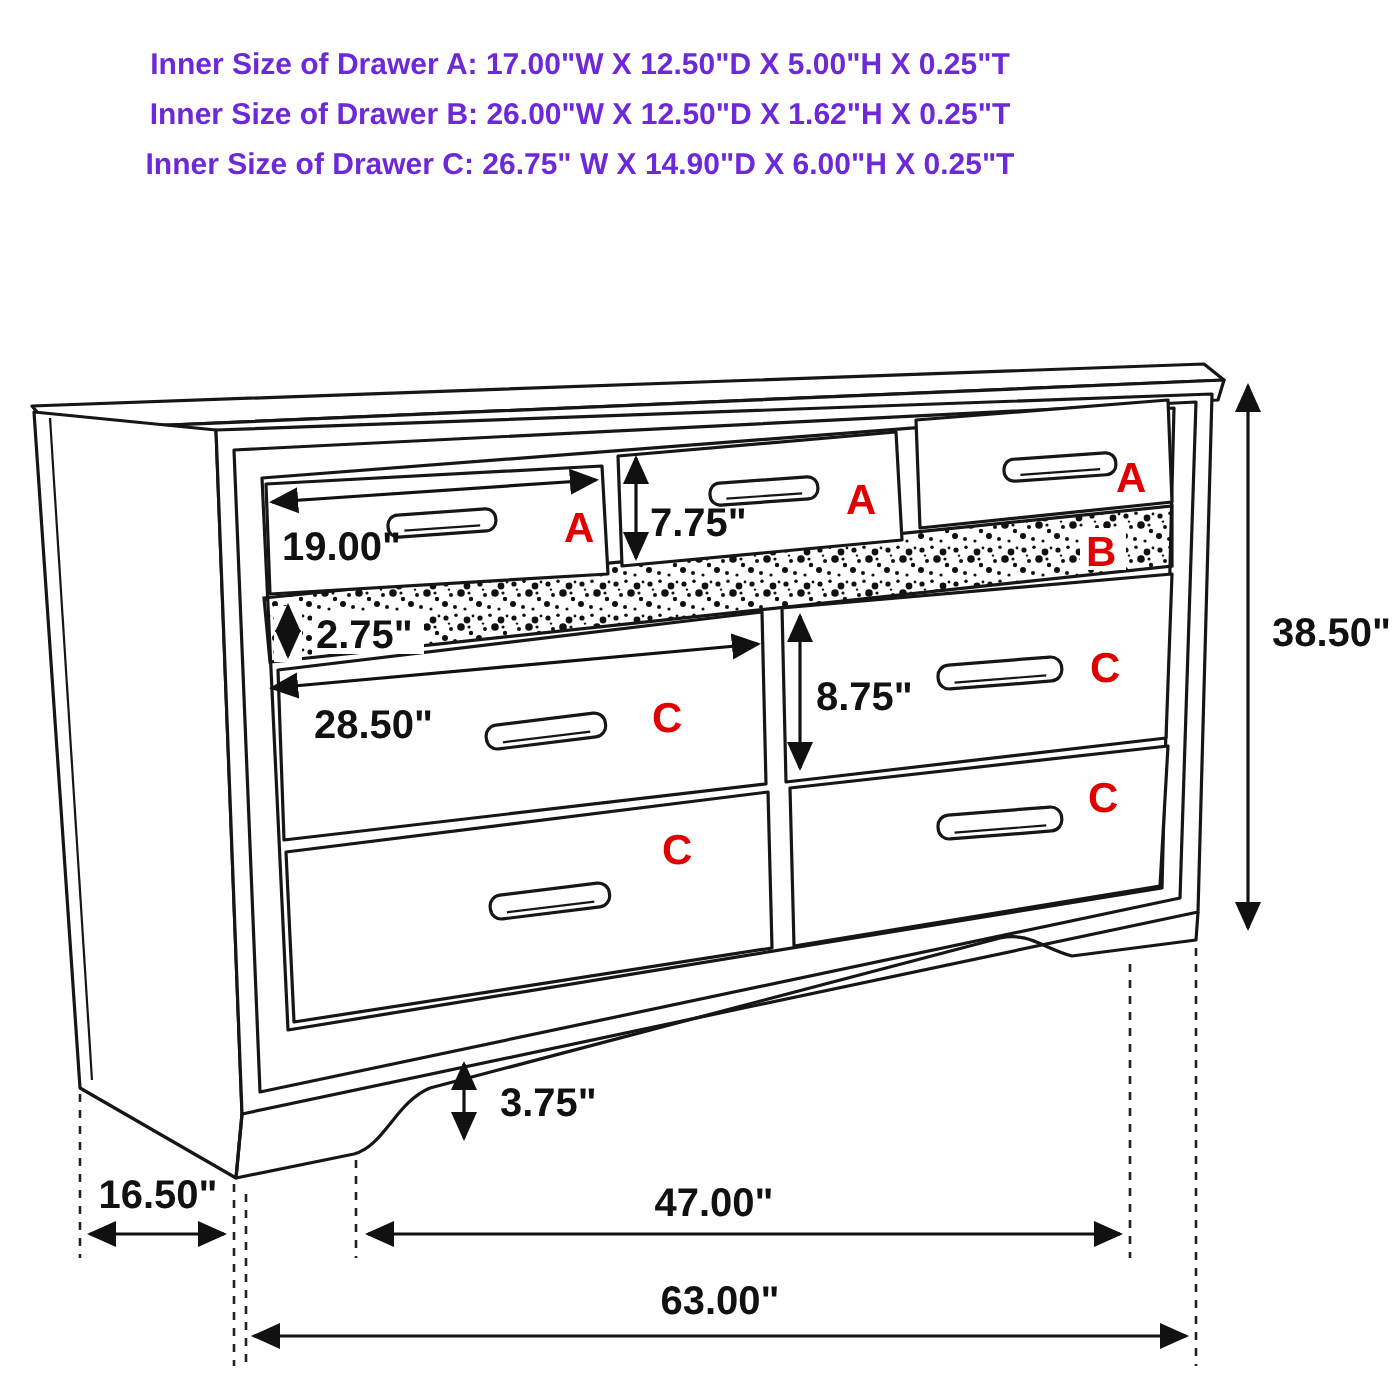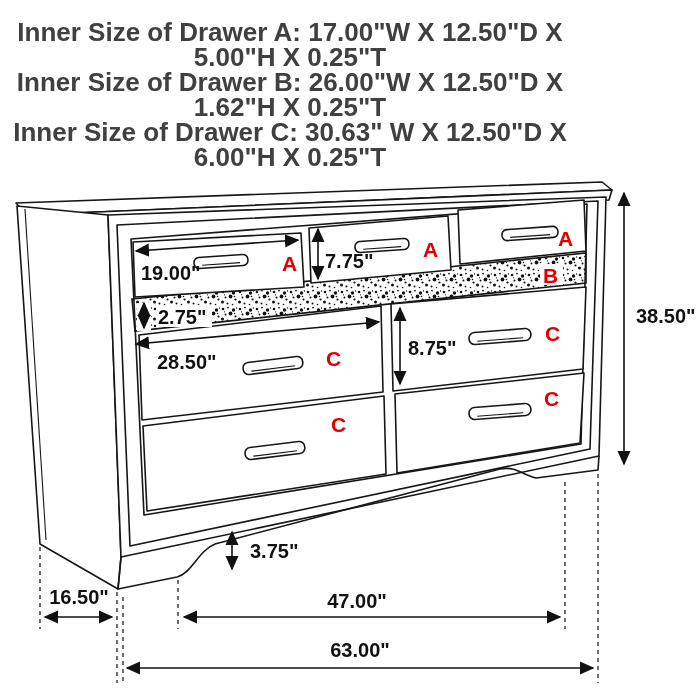--- a/index.html
+++ b/index.html
@@ -2,41 +2,41 @@
 <html><head>
 <meta charset="utf-8">
 <style>
   html,body{margin:0;padding:0;background:#fff;}
   .screen{
     position:relative;width:700px;height:700px;background:#fff;overflow:hidden;
     font-family:"Liberation Sans",sans-serif;
   }
   .header{
     position:absolute;top:20px;left:0;width:580px;text-align:center;
-    font-weight:bold;font-size:26px;line-height:25px;color:#404040;
+    font-weight:bold;font-size:15px;line-height:25px;color:#6d28d9;
   }
   svg{position:absolute;top:0;left:0;}
   .ln{stroke:#161616;stroke-width:1.6;fill:none;stroke-linejoin:round;}
   .panel{stroke:#161616;stroke-width:1.6;fill:#ffffff;stroke-linejoin:round;}
   .thin{stroke:#161616;stroke-width:1.1;fill:none;}
   .dimline{stroke:#111;stroke-width:1.6;fill:none;}
   .dash{stroke:#222;stroke-width:1.3;fill:none;stroke-dasharray:4 4;}
   .dim{font:bold 20px "Liberation Sans",sans-serif;fill:#111;}
   .letter{font:bold 21px "Liberation Sans",sans-serif;}
   .mask{fill:#fff;stroke:none;}
 </style>
 </head>
 <body>
 
 <div class="screen">
 
   <div class="header">
     <div>Inner Size of Drawer A: 17.00"W X 12.50"D X 5.00"H X 0.25"T</div>
     <div>Inner Size of Drawer B: 26.00"W X 12.50"D X 1.62"H X 0.25"T</div>
-    <div>Inner Size of Drawer C: 30.63" W X 12.50"D X 6.00"H X 0.25"T</div>
+    <div>Inner Size of Drawer C: 26.75" W X 14.90"D X 6.00"H X 0.25"T</div>
   </div>
 
   <svg width="700" height="700" viewBox="0 0 700 700">
     <defs>
       <marker id="ah" viewBox="0 0 10 10" refX="8.6" refY="5" markerWidth="9.5" markerHeight="9.5" orient="auto-start-reverse">
         <path d="M0,0.7 L9.6,5 L0,9.3 z" fill="#111"></path>
       </marker>
       <pattern id="speckle" width="17" height="17" patternUnits="userSpaceOnUse">
         <circle cx="2" cy="3" r="1.3" fill="#111"></circle>
         <circle cx="7" cy="1.6" r="0.9" fill="#111"></circle>

